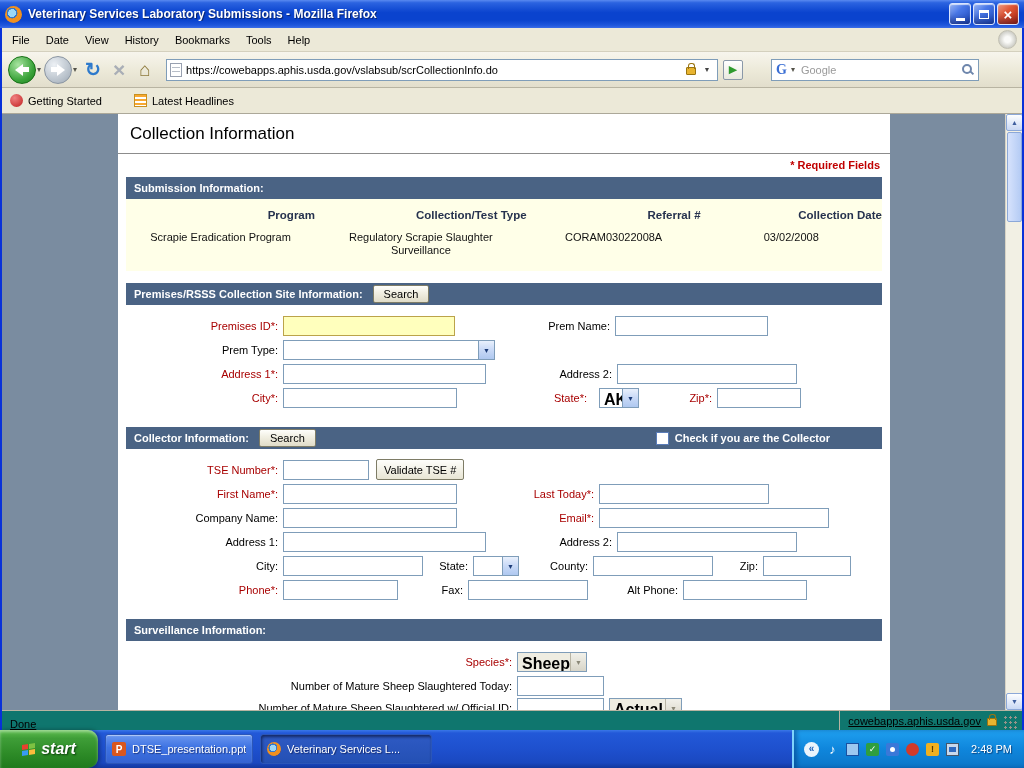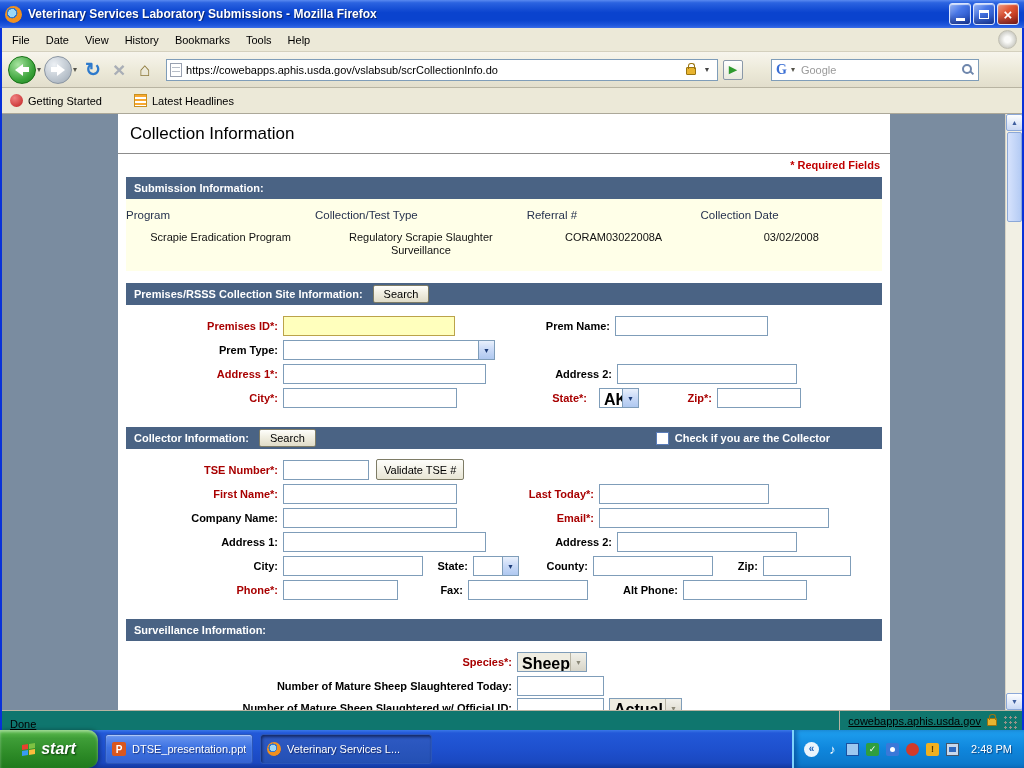--- a/index.html
+++ b/index.html
@@ -76,25 +76,25 @@
   .req-note { text-align:right; padding:5px 10px 6px; font-weight:bold; color:#C00000; }
   .section { margin:0 8px 12px; }
   .sec-head { height:22px; background:#4A6384; color:#fff; font-weight:bold; display:flex; align-items:center; gap:10px; padding:0 8px; }
   .sec-body { padding:10px 0 4px; position:relative; }
   .xp-btn { font:11px "Liberation Sans",sans-serif; background:linear-gradient(180deg,#FEFEFB 0%,#F2F0E4 40%,#E0DCC8 100%);
     border:1px solid #7E7C66; border-radius:2px; height:18px; padding:0 10px; color:#000; }
   .check-wrap { margin-left:auto; margin-right:44px; display:flex; align-items:center; gap:6px; }
   .checkbox { width:13px; height:13px; background:#fff; border:1px solid #5A7CB8; }
   .sub-body { background:#FFFFE8; padding:8px 0 14px; }
   .sub-grid { display:grid; grid-template-columns:25% 28% 23% 24%; }
-  .sub-h { font-weight:normal; color:#26324E; font-size:11.5px; text-align:left; padding:2px 0 10px; }
+  .sub-h { font-weight:bold; color:#26324E; font-size:11.5px; text-align:right; padding:2px 0 10px; }
   .sub-v { font-size:11px; color:#111; text-align:center; padding:0 16px; line-height:13px; }
   .frow { position:relative; height:24px; }
   .frow.short { height:22px; }
-  .flabel { position:absolute; top:1px; height:20px; line-height:20px; font-weight:bold; text-align:right; color:#000; white-space:nowrap; }
+  .flabel { position:absolute; top:1px; height:20px; line-height:20px; font-weight:normal; text-align:right; color:#000; white-space:nowrap; }
   .flabel.req { color:#A80000; }
   .txt { position:absolute; top:1px; height:20px; border:1px solid #7F9DB9; font:11px "Liberation Sans",sans-serif; padding:2px 3px; background:#fff; }
   .txt.hl { background:#FFFFBD; border:1px solid #BBA34A; }
   .select { position:absolute; top:1px; height:20px; display:flex; align-items:stretch; background:#fff; border:1px solid #7F9DB9; }
   .sel-text { flex:1; font-size:16px; padding:2px 4px; white-space:nowrap; overflow:hidden;font-weight:bold; }
   .sel-arrow { width:16px; display:flex; align-items:center; justify-content:center; font-size:7px; color:#1D3C78;
     background:linear-gradient(180deg,#E9F0FC 0%,#CBDBF7 45%,#AFC8F0 100%); border-left:1px solid #7F9DB9; }
   .select.disabled { background:#EFEDE2; }
   .select.disabled .sel-arrow { background:linear-gradient(180deg,#F2F1EA,#D8D5C8); color:#8B8878; border-left-color:#B8B4A4; }
   .v-btn { position:absolute; top:0; height:21px; font:11px "Liberation Sans",sans-serif; background:linear-gradient(180deg,#FEFEFB,#E8E5D4);

